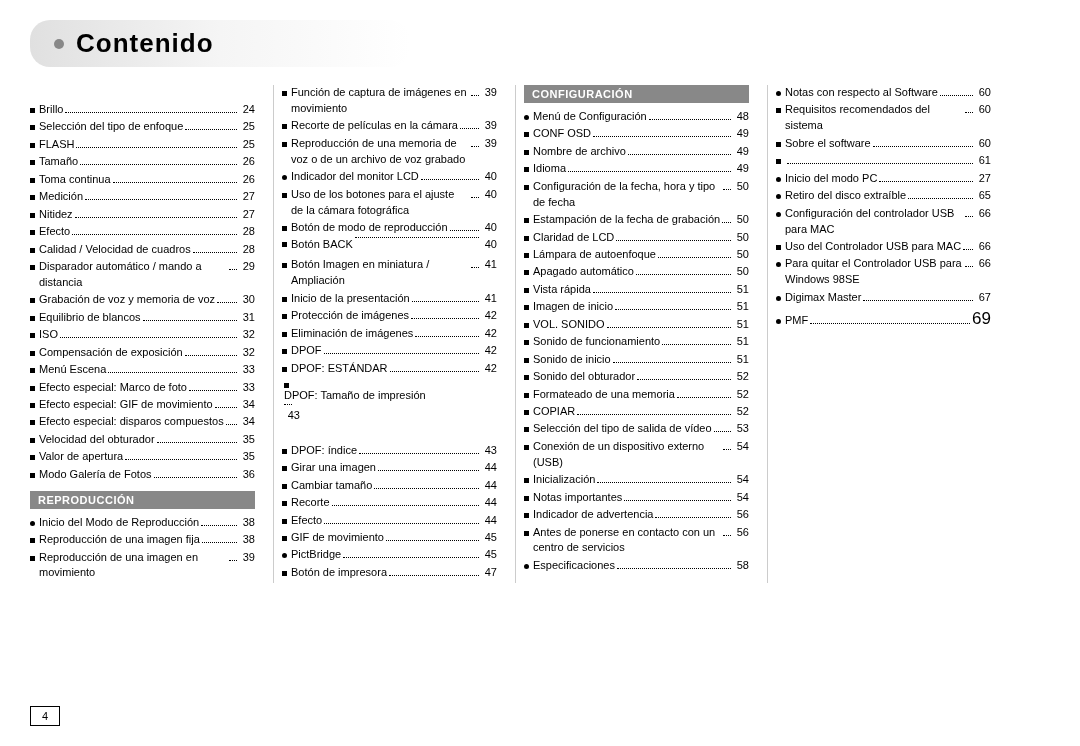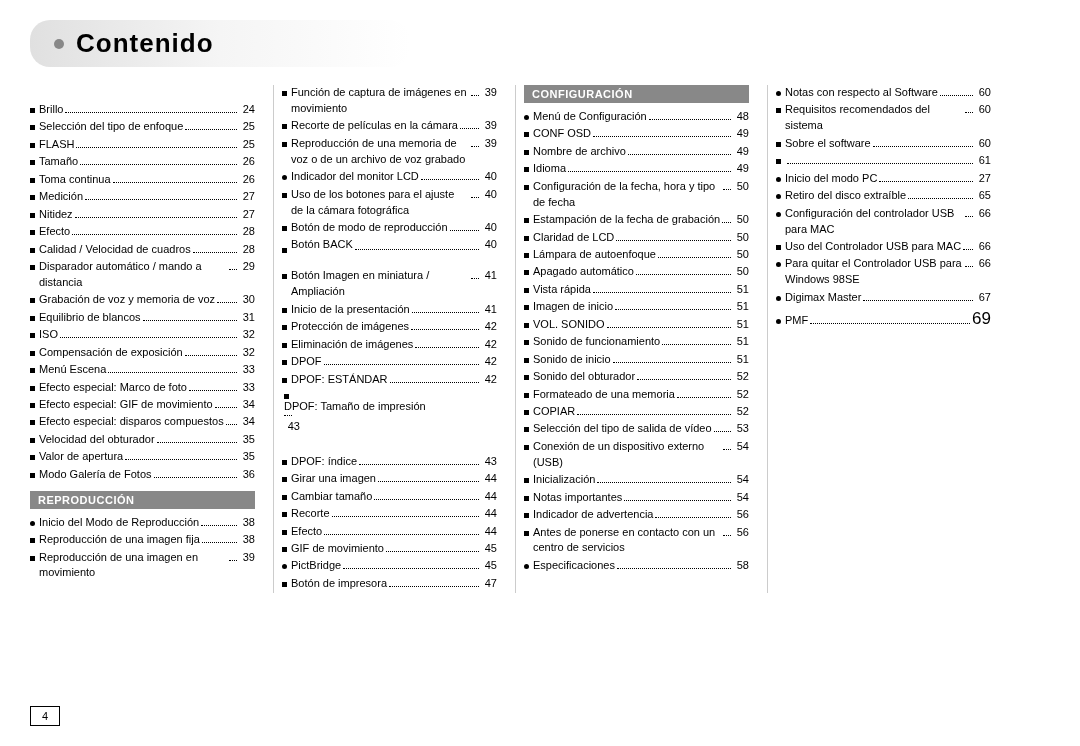--- a/index.html
+++ b/index.html
@@ -266,21 +266,21 @@
           <span style="flex-shrink: 1; white-space: normal; word-break: keep-all;">Uso de los botones para el ajuste de la cámara fotográfica</span>
           <span style="flex: 1 1 0%; border-bottom: 1px dotted rgb(0, 0, 0); margin: 0px 2px 3px; min-width: 8px;"></span>
           <span style="flex-shrink: 0; text-align: right; min-width: 16px; font-size: 11px;">40</span>
         </div>
         <div style="display: flex; align-items: baseline; margin-bottom: 1.5px; line-height: 1.45;">
           <div style="width: 5px; height: 5px; background: rgb(0, 0, 0); margin-right: 4px; flex-shrink: 0; margin-top: 5px;"></div>
           <span style="flex-shrink: 1; white-space: normal; word-break: keep-all;">Botón de modo de reproducción</span>
           <span style="flex: 1 1 0%; border-bottom: 1px dotted rgb(0, 0, 0); margin: 0px 2px 3px; min-width: 8px;"></span>
           <span style="flex-shrink: 0; text-align: right; min-width: 16px; font-size: 11px;">40</span>
         </div>
-        <div style="display: flex; align-items: flex-end; margin-bottom: 15px; line-height: 1.45;">
+        <div style="display: flex; align-items: flex-start; margin-bottom: 4px; line-height: 1.45;">
           <div style="width: 5px; height: 5px; background: rgb(0, 0, 0); margin-right: 4px; flex-shrink: 0; margin-top: 5px;"></div>
           <span style="flex-shrink: 1; white-space: normal; word-break: keep-all;">Botón BACK</span>
           <span style="flex: 1 1 0%; border-bottom: 1px dotted rgb(0, 0, 0); margin: 0px 2px 3px; min-width: 8px;"></span>
           <span style="flex-shrink: 0; text-align: right; min-width: 16px; font-size: 11px;">40</span>
         </div>
         <div style="display: flex; align-items: baseline; margin-bottom: 1.5px; line-height: 1.45;">
           <div style="width: 5px; height: 5px; background: rgb(0, 0, 0); margin-right: 4px; flex-shrink: 0; margin-top: 5px;"></div>
           <span style="flex-shrink: 1; white-space: normal; word-break: keep-all;">Botón Imagen en miniatura / Ampliación</span>
           <span style="flex: 1 1 0%; border-bottom: 1px dotted rgb(0, 0, 0); margin: 0px 2px 3px; min-width: 8px;"></span>
           <span style="flex-shrink: 0; text-align: right; min-width: 16px; font-size: 11px;">41</span>

